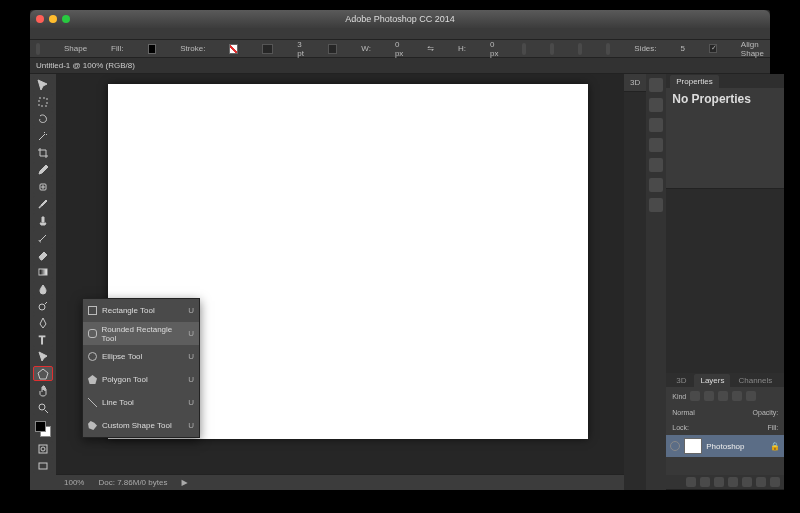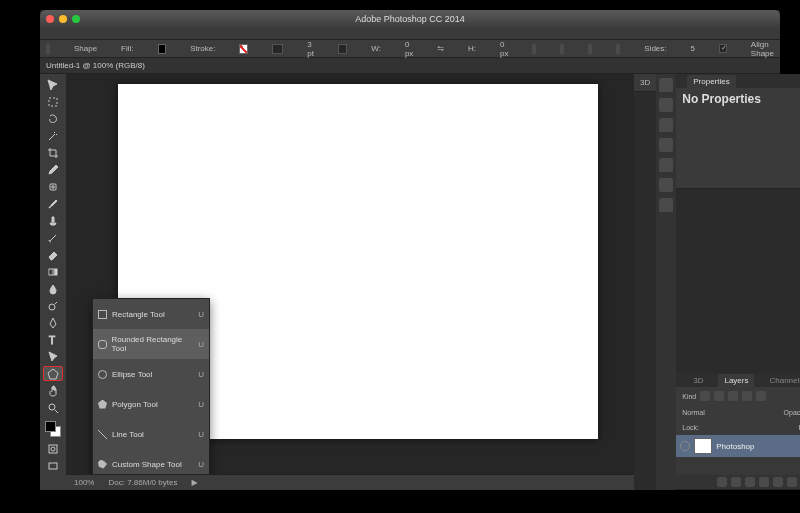--- a/index.html
+++ b/index.html
@@ -1,18 +1,18 @@
 <!DOCTYPE html>
 <html><head>
 <meta charset="utf-8">
 <style>
   * { box-sizing: border-box; margin: 0; padding: 0; font-family: -apple-system, Helvetica, Arial, sans-serif; }
   body { background: #000; }
   .frame { width: 800px; height: 513px; background: #000; position: relative; overflow: hidden; }
-  .window { position: absolute; left: 40px; top: 10px; width: 740px; height: 480px; background: #2b2b2b; border-radius: 2px; box-shadow: 0 6px 20px rgba(0,0,0,.6); }
+  .window { position: absolute; left: 30px; top: 10px; width: 740px; height: 480px; background: #2b2b2b; border-radius: 2px; box-shadow: 0 6px 20px rgba(0,0,0,.6); }
 
   
   .titlebar { height: 18px; background: linear-gradient(#5a5a5a,#3c3c3c); border-radius: 6px 6px 0 0; display: flex; align-items: center; padding: 0 6px; position: relative; }
   .traffic { display: flex; gap: 5px; }
   .tl { width: 8px; height: 8px; border-radius: 50%; }
   .tl.r { background:#ff5f57 } .tl.y { background:#ffbd2e } .tl.g { background:#28c940 }
   .title { position:absolute; left:0; right:0; text-align:center; font-size:9px; color:#ddd; }
 
   .menubar { height: 12px; background:#3a3a3a; border-bottom:1px solid #222; }
 
@@ -38,36 +38,36 @@
   .fgbg .fg{position:absolute;left:2px;top:2px;width:11px;height:11px;border:1px solid #888;background:#000;}
 
   .center { flex:1; background:#262626; position:relative; display:flex; flex-direction:column;}
   .canvas-wrap{flex:1;position:relative;overflow:hidden;}
   .canvas { position:absolute; left:52px; top:10px; width:480px; height:355px; background:#fff; box-shadow:0 0 8px rgba(0,0,0,.6);}
   .statusbar{height:16px;background:#3c3c3c;display:flex;align-items:center;font-size:8px;color:#aaa;padding:0 8px;gap:14px;border-top:1px solid #222;}
   .timeline{height:14px;background:#323232;display:flex;align-items:center;font-size:8px;color:#ccc;padding:0 8px;border-top:1px solid #222;}
 
   
   .flyout{position:absolute;left:26px;top:224px;width:118px;background:#4a4a4a;border:1px solid #222;font-size:8px;color:#ddd;box-shadow:0 3px 10px rgba(0,0,0,.5);}
-  .fly-item{height:30px;display:flex;align-items:center;padding:0 5px;gap:5px;}
+  .fly-item{height:23px;display:flex;align-items:center;padding:0 5px;gap:5px;}
   .fly-item.sel{background:#5e5e5e;}
   .fly-ico{width:9px;height:9px;border:1px solid #bbb;}
   .fly-key{margin-left:auto;color:#aaa;}
 
   
   .right { width:146px; background:#2b2b2b; display:flex; flex-direction:row;}
   .right-top{height:18px;background:#3a3a3a;display:flex;justify-content:flex-end;align-items:center;padding:0 6px;font-size:8px;color:#bbb;border-bottom:1px solid #222;}
   .right-body{flex:1;display:flex;}
   .dock{width:20px;background:#333;display:flex;flex-direction:column;align-items:center;gap:6px;padding-top:4px;}
   .dock .di{width:14px;height:14px;background:#4a4a4a;border-radius:2px;}
   .panels{flex:1;display:flex;flex-direction:column;}
 
   .panel{background:#3a3a3a;border-bottom:1px solid #222;}
   .panel-tabs{height:14px;display:flex;align-items:flex-end;padding:0 4px;font-size:8px;color:#aaa;background:#2e2e2e;}
-  .ptab{padding:2px 6px;background:#3a3a3a;color:#ddd;border-radius:2px 2px 0 0;margin-right:2px;margin-left:7px;}
+  .ptab{padding:2px 6px;background:#3a3a3a;color:#ddd;border-radius:2px 2px 0 0;margin-right:2px;}
   .ptab.off{background:transparent;color:#888;}
   .panel-body{padding:4px 6px;font-size:12px;color:#bbb;}
   .ptiny{font-size:7px;}
 
   .layers-list{background:#383838;min-height:40px;}
   .layer-row{display:flex;align-items:center;height:22px;background:#5b6d86;padding:0 4px;gap:4px;font-size:8px;color:#eee;}
   .eye{width:10px;height:10px;border:1px solid #888;border-radius:50%;}
   .thumb{width:18px;height:16px;background:#fff;border:1px solid #666;}
   .lock{margin-left:auto;color:#ccc;}
   .panel-foot{height:14px;background:#333;display:flex;align-items:center;justify-content:flex-end;gap:4px;padding:0 4px;}

